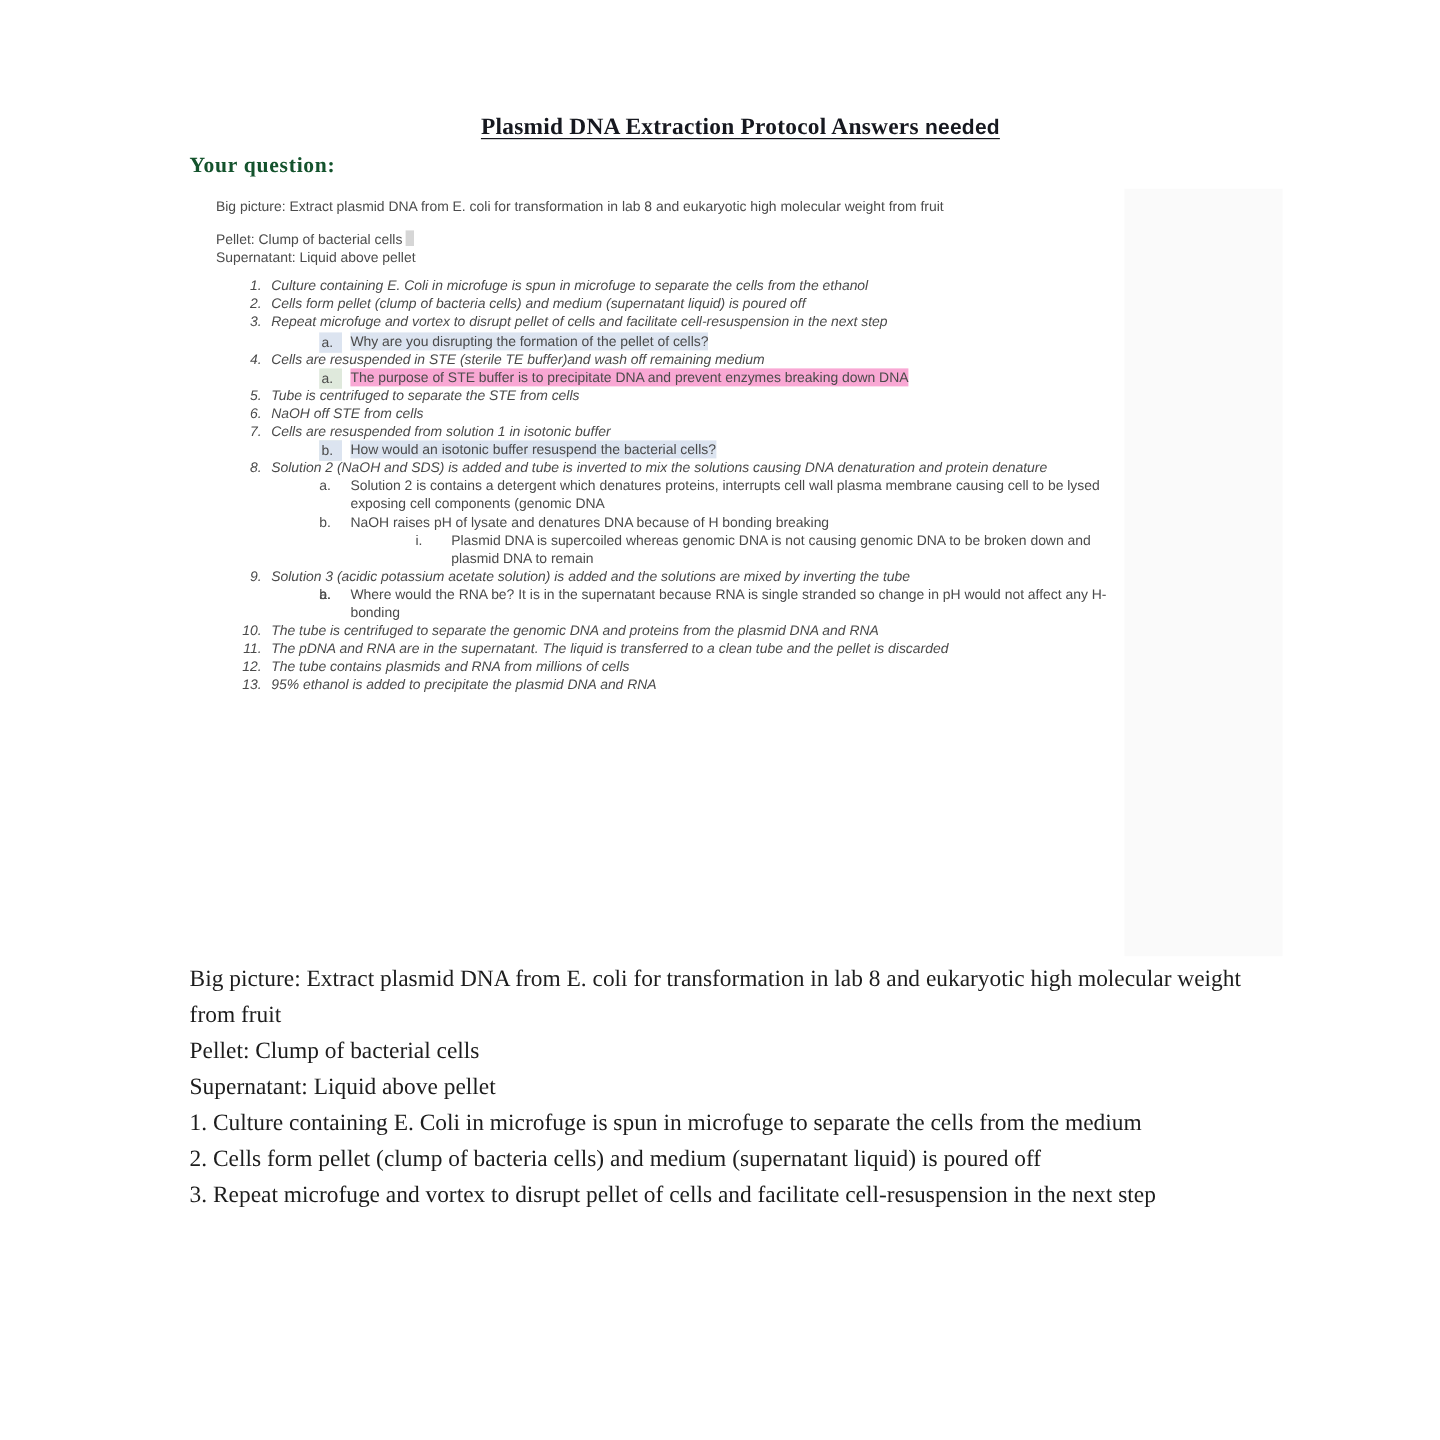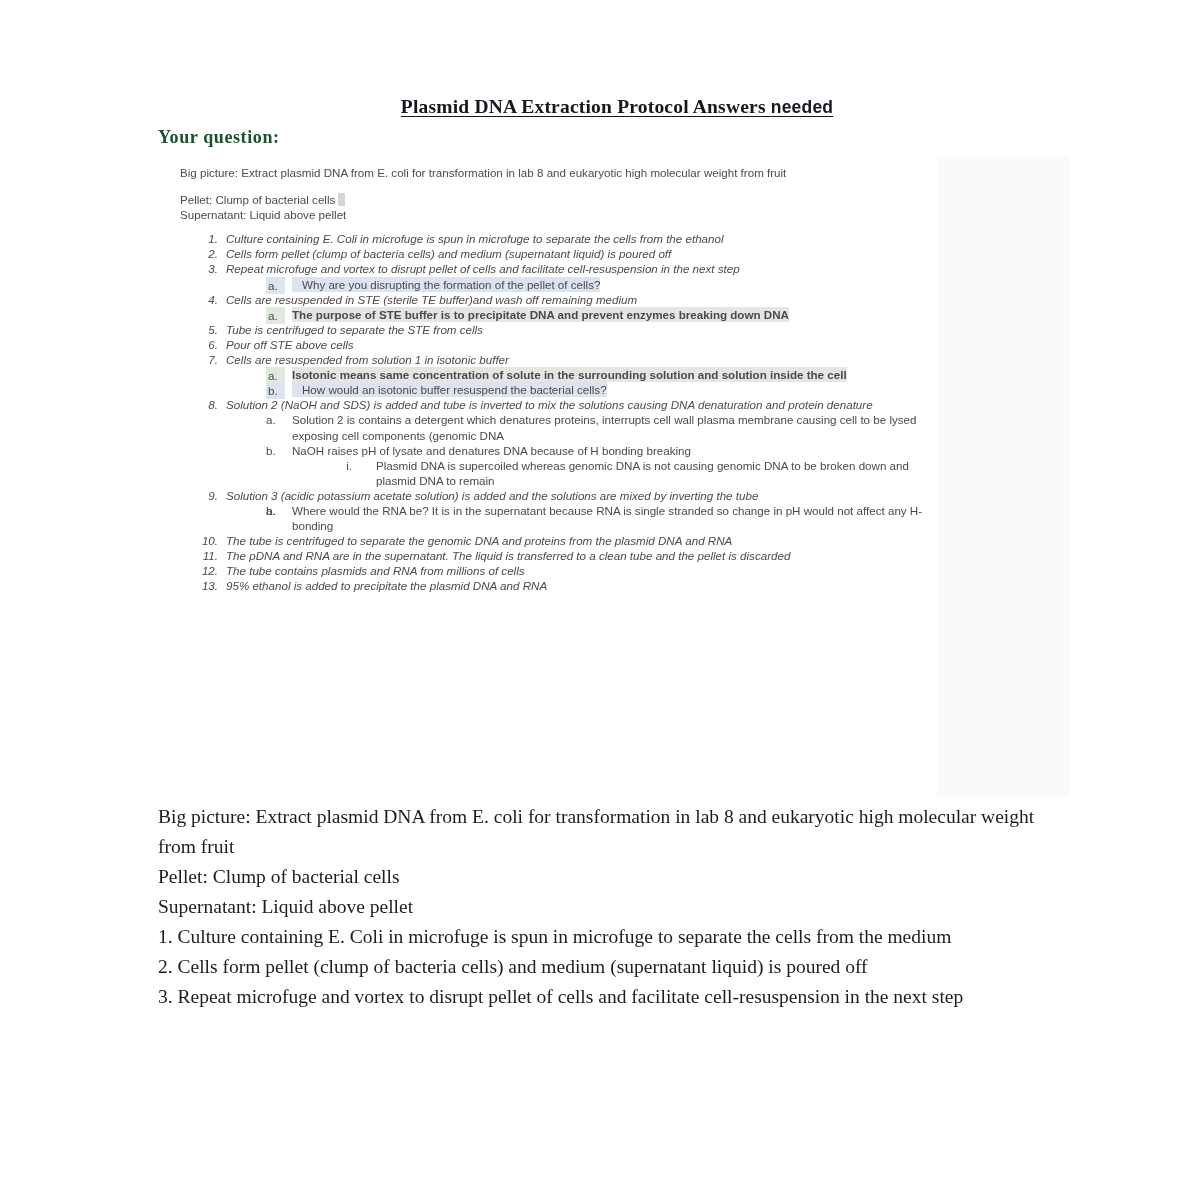--- a/index.html
+++ b/index.html
@@ -163,22 +163,22 @@
     position: absolute;
     left: 0;
     top: 0;
     width: 16px;
     text-align: right;
     font-style: normal;
   }
 
   .hl-green > .num, .hl-green > .txt,
   .hl-green { background: transparent; }
-  .hl-green .mark { background: #e5e5e5; font-weight: bold; }
-  .hl-blue  .mark { background: #dce4f0; padding-left: 10px; }
+  .hl-green .mark { background: #f9a8d4; }
+  .hl-blue  .mark { background: #dce4f0; }
   .mark {
     display: inline;
     box-decoration-break: clone;
     -webkit-box-decoration-break: clone;
     padding: 1px 0;
   }
   li.hl-green, li.hl-blue { color: #3f4a3f; }
   li.hl-blue { color: #3f4654; }
   li.hl-green > .num, li.hl-blue > .num { padding: 1px 2px; }
   li.hl-green > .num { background: #dfe9dc; }
@@ -241,27 +241,27 @@
             <ol class="lvl2">
               <li class="hl-green"><span class="num">a.</span><span class="txt"><span class="mark">The purpose of STE buffer is to precipitate DNA and prevent enzymes breaking down DNA</span></span></li>
             </ol>
           </li>
           <li>
             <span class="num">5.</span>
             <span class="txt">Tube is centrifuged to separate the STE from cells</span>
           </li>
           <li>
             <span class="num">6.</span>
-            <span class="txt">Pour off STE above cells</span>
+            <span class="txt">NaOH off STE from cells</span>
           </li>
           <li>
             <span class="num">7.</span>
             <span class="txt">Cells are resuspended from solution 1 in isotonic buffer</span>
             <ol class="lvl2">
-              <li class="hl-green"><span class="num">a.</span><span class="txt"><span class="mark">Isotonic means same concentration of solute in the surrounding solution and solution inside the cell</span></span></li>
+              <li class="hl-green"><span class="num">a.</span></li>
               <li class="hl-blue"><span class="num">b.</span><span class="txt"><span class="mark">How would an isotonic buffer resuspend the bacterial cells?</span></span></li>
             </ol>
           </li>
           <li>
             <span class="num">8.</span>
             <span class="txt">Solution 2 (NaOH and SDS) is added and tube is inverted to mix the solutions causing DNA denaturation and protein denature</span>
             <ol class="lvl2">
               <li><span class="num">a.</span><span class="txt">Solution 2 is contains a detergent which denatures proteins, interrupts cell wall plasma membrane causing cell to be lysed exposing cell components (genomic DNA</span></li>
               <li><span class="num">b.</span><span class="txt">NaOH raises pH of lysate and denatures DNA because of H bonding breaking</span><ol class="lvl3">
                   <li><span class="num">i.</span><span class="txt">Plasmid DNA is supercoiled whereas genomic DNA is not causing genomic DNA to be broken down and plasmid DNA to remain</span></li>

